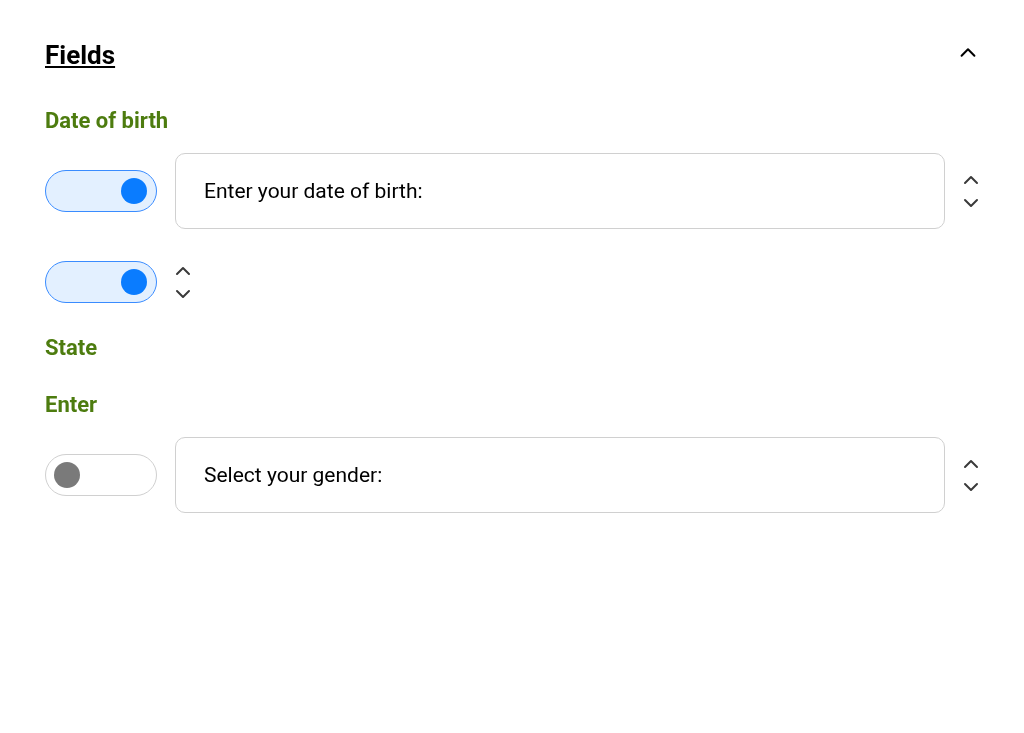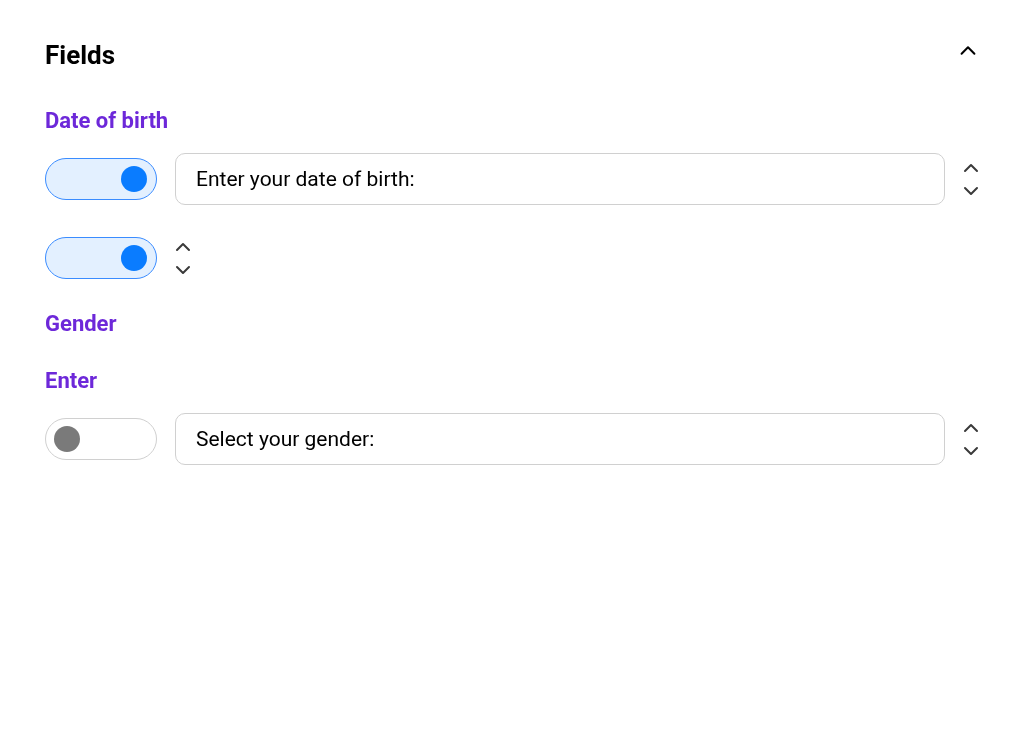--- a/index.html
+++ b/index.html
@@ -6,21 +6,23 @@
     body {
       font-family: -apple-system, BlinkMacSystemFont, "Segoe UI", Roboto, Helvetica, Arial, sans-serif;
       background: #fff;
       width: 1024px;
       height: 733px;
       padding: 40px 45px;
     }
     .section-header {
       display: flex;
       justify-content: space-between;
+      align-items: center;
       margin-bottom: 38px;
+      text-decoration: underline;
     }
     .section-title {
       font-size: 26px;
       font-weight: 700;
       color: #000;
     }
     .collapse-icon svg {
       width: 22px;
       height: 22px;
       stroke: #000;
@@ -28,21 +30,21 @@
       fill: none;
       stroke-linecap: round;
       stroke-linejoin: round;
     }
     .field-group {
       margin-bottom: 32px;
     }
     .field-label {
       font-size: 22px;
       font-weight: 700;
-      color: #6d28d9;
+      color: #4d7c0f;
       margin-bottom: 20px;
     }
     .field-row {
       display: flex;
       align-items: center;
       gap: 18px;
     }
     .toggle {
       width: 112px;
       height: 42px;
@@ -70,24 +72,24 @@
     .toggle.off .toggle-knob {
       left: 8px;
       background: #7a7a7a;
     }
     .toggle.on .toggle-knob {
       right: 9px;
       background: #0a7cff;
     }
     .text-input {
       flex: 1;
-      height: 52px;
+      height: 76px;
       border: 1px solid #d0d0d0;
       border-radius: 10px;
-      padding: 0 20px;
+      padding: 0 28px;
       font-size: 21px;
       color: #000;
       font-family: inherit;
       background: #fff;
     }
     .sort-control {
       display: flex;
       flex-direction: column;
       gap: 4px;
       align-items: center;
@@ -146,21 +148,21 @@
             <polyline points="2 8 8 2 14 8"></polyline>
           </svg></span>
       <span><svg viewBox="0 0 16 10">
             <polyline points="2 2 8 8 14 2"></polyline>
           </svg></span>
     </div>
   </div>
 </div>
 
 <div class="field-group">
-  <div class="field-label">Gender</div>
+  <div class="field-label">State</div>
 </div>
 
 <div class="field-group">
   <div class="field-label">Enter</div>
   <div class="field-row">
     <div class="toggle off">
       <div class="toggle-knob"></div>
     </div>
     <input class="text-input" type="text" value="Select your gender:" style="">
     <div class="sort-control">

